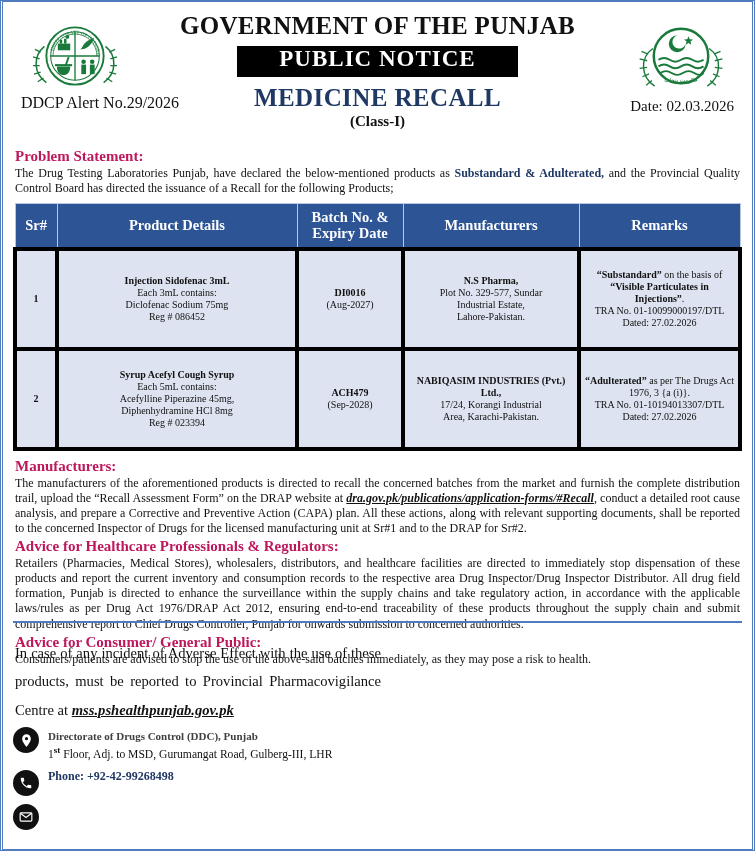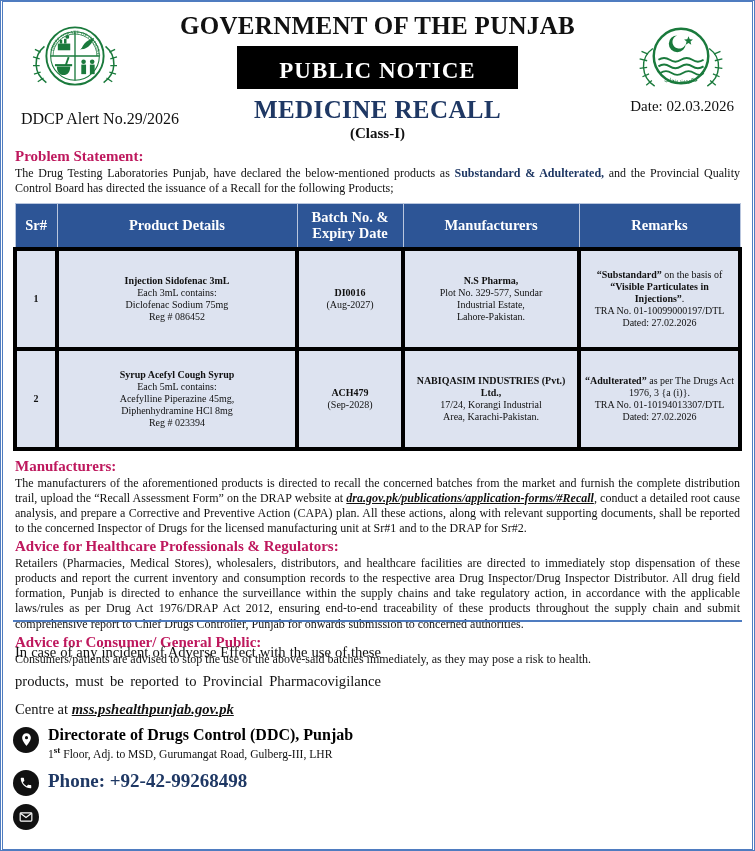--- a/index.html
+++ b/index.html
@@ -28,24 +28,24 @@
   .logo-right { position:absolute; right:14px; top:8px; width:94px; height:86px; }
   .head-center { text-align:center; padding-top:6px; }
   .govt-title {
     font-size:25px; font-weight:bold; letter-spacing:.3px;
     color:#111; font-family:"Liberation Serif", serif;
   }
   .public-notice-wrap { margin-top:6px; text-align:center; }
   .public-notice {
     display:inline-block; background:#000; color:#fff;
     font-size:23px; font-weight:bold; letter-spacing:1px;
-    padding:12px 42px 5px 42px;
+    padding:0 42px 5px 42px;
   }
   .alert-no {
-    position:absolute; left:8px; top:104px;
+    position:absolute; left:8px; top:88px;
     font-size:16px; color:#111;
   }
   .date-no {
     position:absolute; right:8px; top:92px;
     font-size:15px; color:#111;
   }
   .recall-title {
     margin-top:7px; text-align:center;
     font-size:25px; font-weight:bold; color:#1f3864;
     letter-spacing:.4px;
@@ -110,24 +110,24 @@
   .frow { display:flex; align-items:flex-start; margin-bottom:7px; }
   .ficon {
     width:26px; height:26px; border-radius:50%;
     background:#111; flex:0 0 26px;
     display:flex; align-items:center; justify-content:center;
     margin-right:9px; margin-top:1px;
   }
   .ficon svg { display:block; }
   .ftxt { padding-top:0px; }
   .f-title {
-    font-size:16px; font-weight:bold; color:#000000; line-height:1.15;
+    font-size:11px; font-weight:bold; color:#404040; line-height:1.15;
   }
   .f-sub { font-size:11.6px; color:#111; line-height:1.2; margin-top:1px; }
-  .f-line { font-size:19px; font-weight:bold; color:#1f3864; line-height:1.3; }
+  .f-line { font-size:12px; font-weight:bold; color:#1f3864; line-height:1.3; }
   sup { font-size:9px;font-weight:bold; }
 </style>
 </head>
 <body>
 
 <div class="page">
 
   <div class="header">
 
     <div class="logo-left">

